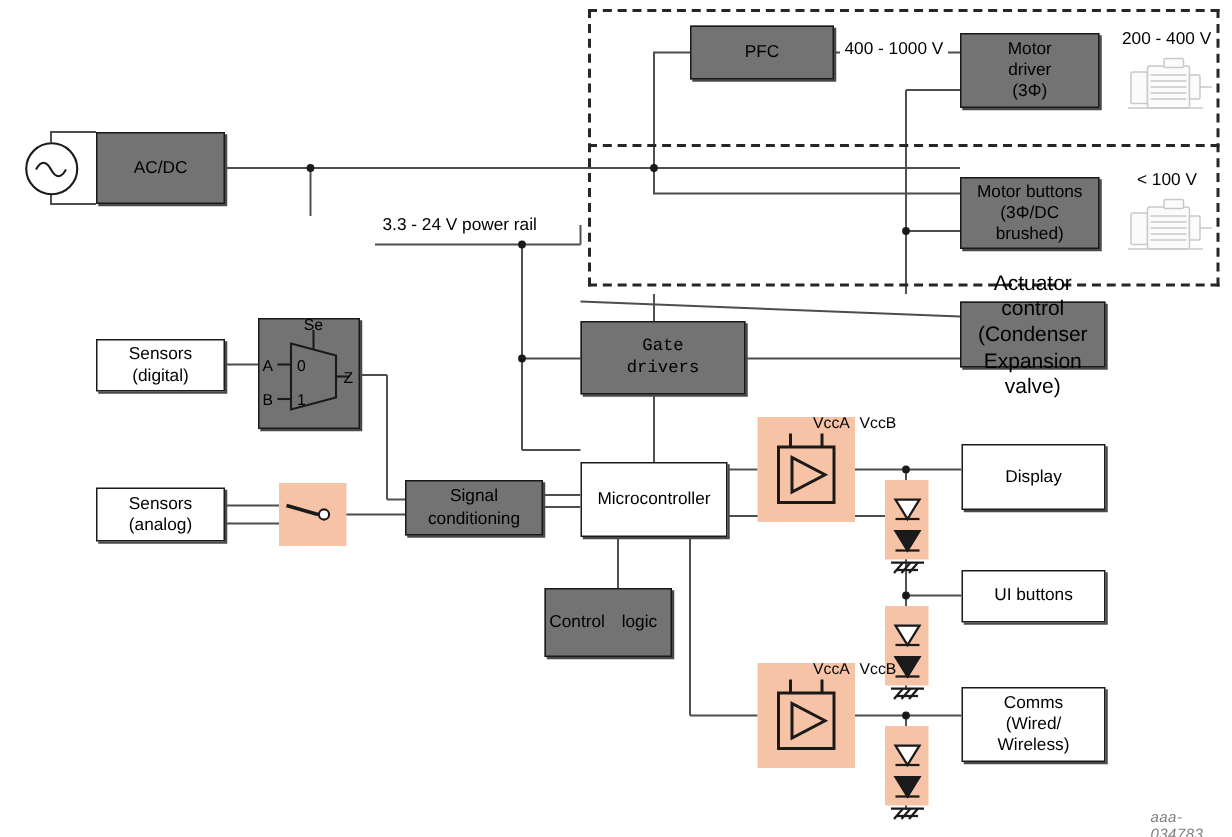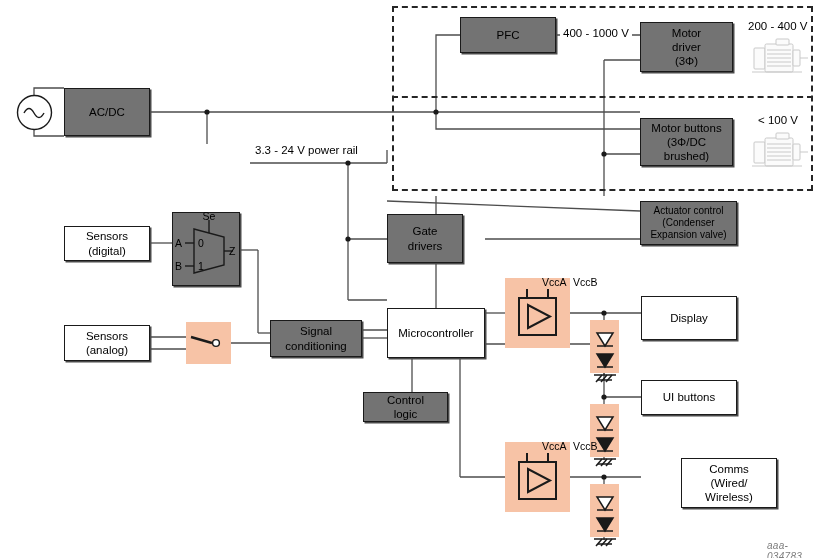--- a/index.html
+++ b/index.html
@@ -227,36 +227,36 @@
       <line x1="17" y1="28" x2="41" y2="28"></line>
       <line x1="2" y1="34" x2="52" y2="34"></line>
     </g>
   </svg>
 
   <div class="lbl" style="left:560px; top:27px; padding:0 3px;">400 - 1000 V</div>
   <div class="lbl" style="left:748px; top:20px;">200 - 400 V</div>
   <div class="lbl" style="left:758px; top:114px;">&lt; 100 V</div>
   <div class="lbl" style="left:252px; top:144px; padding:0 3px;">3.3 - 24 V power rail</div>
 
-  <div class="blk fill" style="left:640px; top:201px; width:97px; height:44px; flex-direction:column; font-size:10px;">
+  <div class="blk fill" style="left:640px; top:201px; width:97px; height:44px; flex-direction:column; font-size:14px;">
     <span>Actuator control</span>
     <span>(Condenser</span>
     <span>Expansion valve)</span>
   </div>
 
-  <div class="blk fill" style="left:387px; top:214px; width:76px; height:49px; flex-direction:column;">
+  <div class="blk fill" style="left:387px; top:214px; width:110px; height:49px; flex-direction:column;font-family:Liberation Mono, monospace;">
     <span>Gate</span>
     <span>drivers</span>
   </div>
 
   <div class="blk white" style="left:387px; top:308px; width:98px; height:50px;">
     <span>Microcontroller</span>
   </div>
 
-  <div class="blk fill" style="left:363px; top:392px; width:85px; height:30px; flex-direction:column;">
+  <div class="blk fill" style="left:363px; top:392px; width:85px; height:46px; flex-direction:row;">
     <span>Control</span>
     <span>logic</span>
   </div>
 
   <div class="blk fill" style="left:270px; top:320px; width:92px; height:37px; flex-direction:column;">
     <span>Signal</span>
     <span>conditioning</span>
   </div>
 
   <div class="blk white" style="left:64px; top:226px; width:86px; height:35px; flex-direction:column;">
@@ -367,21 +367,21 @@
   <div class="panel" style="left:590px; top:320px; width:29px; height:0px;"></div>
 
   <div class="blk white" style="left:641px; top:296px; width:96px; height:44px;">
     <span>Display</span>
   </div>
 
   <div class="blk white" style="left:641px; top:380px; width:96px; height:35px;">
     <span>UI buttons</span>
   </div>
 
-  <div class="blk white" style="left:641px; top:458px; width:96px; height:50px; flex-direction:column;margin-left:40px;">
+  <div class="blk white" style="left:641px; top:458px; width:96px; height:50px; flex-direction:column;">
     <span>Comms</span>
     <span>(Wired/</span>
     <span>Wireless)</span>
   </div>
 
   <div class="footer" style="left:767px; top:540px;">aaa-034783</div>
 
 </div>
 
 </body></html>

